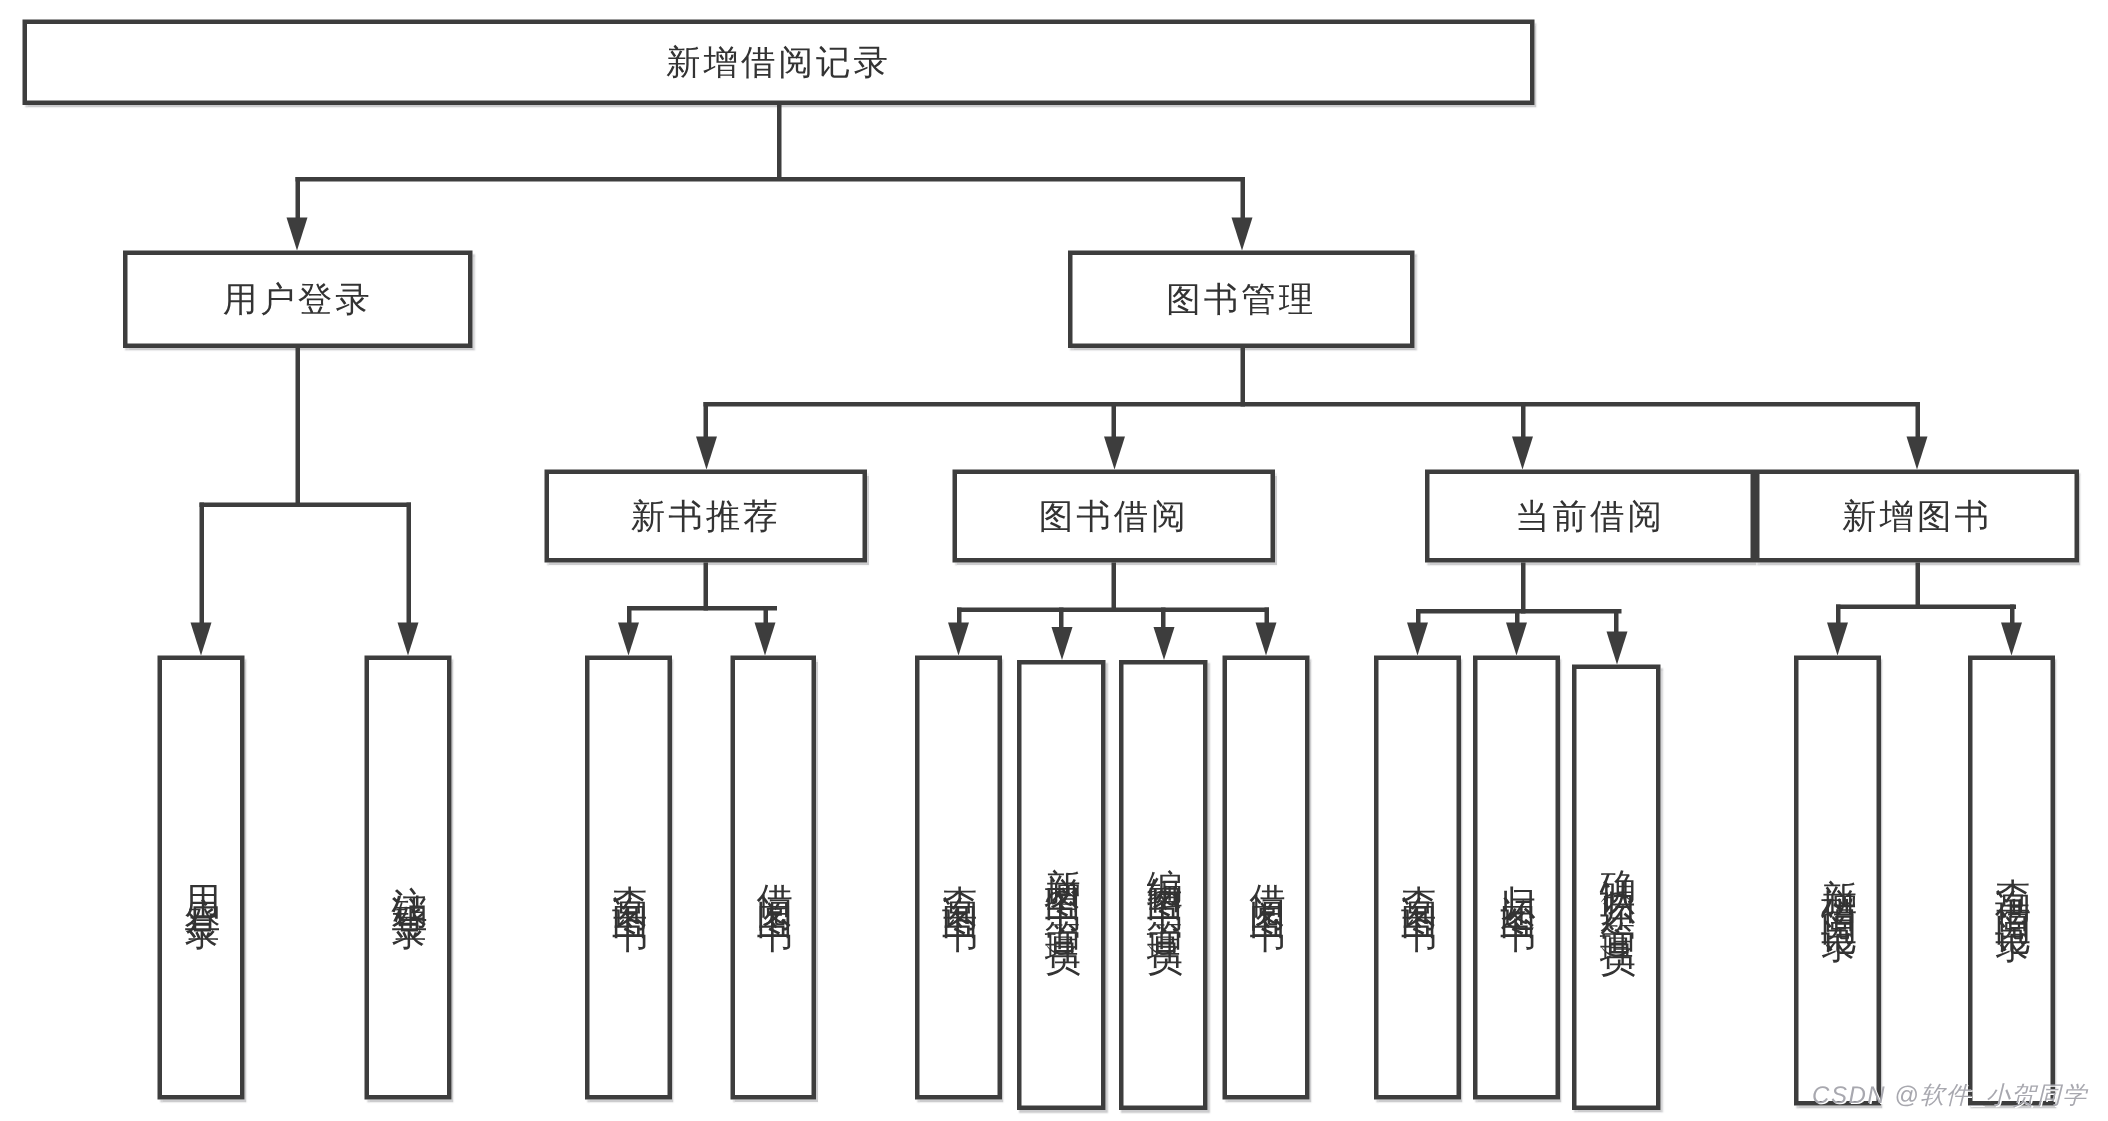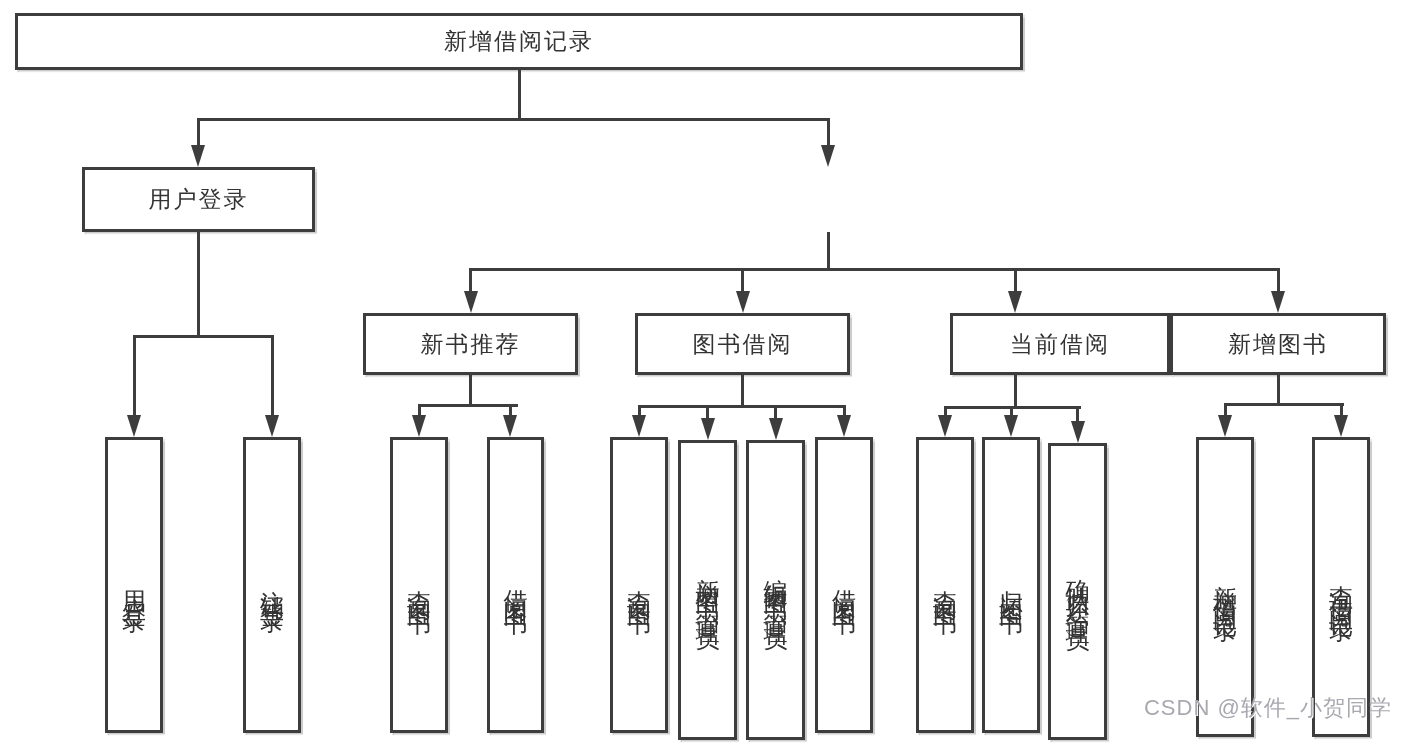--- a/index.html
+++ b/index.html
@@ -43,46 +43,50 @@
   .vl{position:absolute;width:3px;background:var(--line);}
   .arrow{
     position:absolute;width:0;height:0;
     border-left:7px solid transparent;
     border-right:7px solid transparent;
     border-top:22px solid var(--line);
   }
 
   .watermark{
     position:absolute;
-    right:13px;bottom:24px;
-    font-size:22px;
+    right:13px;bottom:6px;
+    font-size:16px;
     color:var(--watermark);
     text-shadow:1px 1px 0 #fff;
     letter-spacing:1px;
     z-index:5;
+    font-style:italic;
   }
 </style>
 </head>
 <body>
 
 <div class="canvas">
 
   <div class="node" style="left:15px;top:13px;width:1008px;height:57px;">
     <span>新增借阅记录</span>
   </div>
 
   <div class="vl" style="left:517.5px;top:70px;height:49px;"></div>
   <div class="hl" style="left:196.5px;top:117.5px;width:633px;"></div>
   <div class="vl" style="left:196.5px;top:117.5px;height:30px;"></div>
   <div class="arrow" style="left:191px;top:145px;"></div>
   <div class="vl" style="left:826.5px;top:117.5px;height:30px;"></div>
   <div class="arrow" style="left:821px;top:145px;"></div>
 
   <div class="node" style="left:82px;top:167px;width:233px;height:65px;">
     <span>用户登录</span>
+  </div>
+  <div class="node" style="left:712px;top:167px;width:231px;height:65px;">
+    <span>图书管理</span>
   </div>
 
   <div class="vl" style="left:196.5px;top:232px;height:104px;"></div>
   <div class="hl" style="left:132.5px;top:334.5px;width:141px;"></div>
   <div class="vl" style="left:132.5px;top:334.5px;height:84px;"></div>
   <div class="arrow" style="left:127px;top:415px;"></div>
   <div class="vl" style="left:270.5px;top:334.5px;height:84px;"></div>
   <div class="arrow" style="left:265px;top:415px;"></div>
 
   <div class="vl" style="left:826.5px;top:232px;height:38.5px;"></div>

